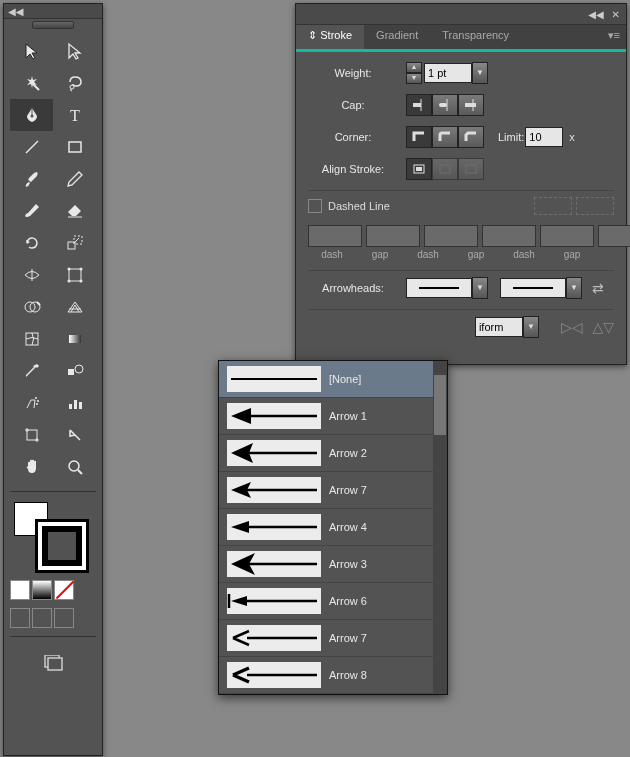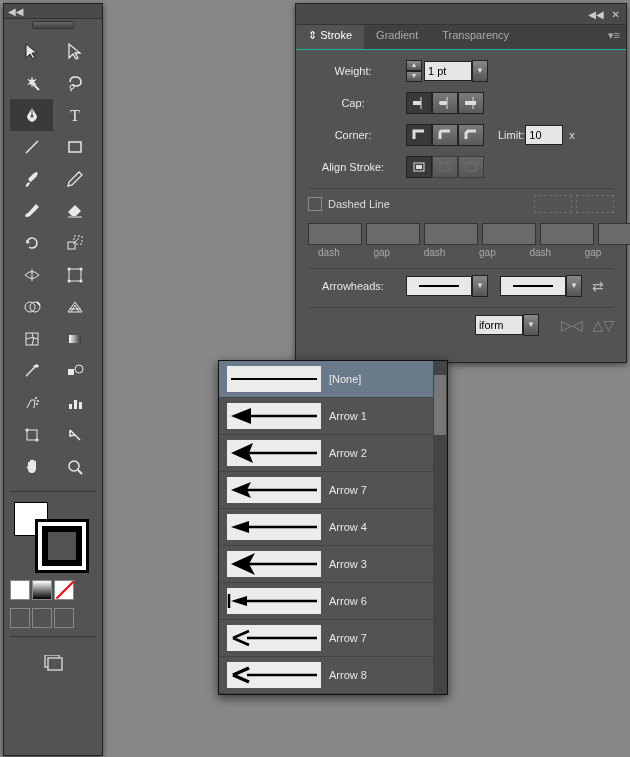--- a/index.html
+++ b/index.html
@@ -18,41 +18,41 @@
 .strk-sw::after{content:"";position:absolute;inset:6px;background:#525252}
 .minirow{display:flex;gap:2px;padding:2px 6px}
 .minibox{width:18px;height:18px;border:1px solid #888;background:#535353;cursor:pointer}
 .minibox.w{background:#fff}
 .minibox.g{background:linear-gradient(#fff,#000)}
 .minibox.n{background:#fff;position:relative}
 .minibox.n::after{content:"";position:absolute;left:-2px;top:8px;width:24px;height:2px;background:red;transform:rotate(-45deg)}
 
 .sp{right:3px;top:3px;width:330px}
 .sp-head{height:20px;background:#4a4a4a;display:flex;align-items:center;justify-content:flex-end;gap:8px;padding:0 6px;border-bottom:1px solid #333}
-.sp-tabs{display:flex;height:24px;background:#414141;border-bottom:1px solid #14b8a6}
+.sp-tabs{display:flex;height:24px;background:#414141;border-bottom:3px solid #14b8a6}
 .tab{padding:4px 12px;color:#aaa;cursor:pointer;font-size:11px}
 .tab.act{background:#535353;color:#fff}
 .tab.act::before{content:"⇕ ";color:#fff}
 .sp-body{padding:10px 12px 16px}
 .row{display:flex;align-items:center;margin-bottom:10px}
 .lbl{width:90px;text-align:center;margin-right:8px;color:#e8e8e8}
 .stepper{display:flex;flex-direction:column;margin-right:2px}
 .step{width:14px;height:9px;background:linear-gradient(#888,#555);border:1px solid #222;font-size:7px;line-height:7px;text-align:center;color:#ddd;cursor:pointer}
 input.val{width:40px;height:18px;background:#e6e6e6;border:1px solid #222;color:#000;font-size:11px;padding:0 3px}
 .dd{width:14px;height:20px;background:linear-gradient(#888,#555);border:1px solid #222;font-size:8px;line-height:20px;text-align:center;cursor:pointer;color:#ddd}
 .btng{display:flex;gap:0}
 .bt{width:24px;height:20px;background:linear-gradient(#7a7a7a,#5a5a5a);border:1px solid #222;display:flex;align-items:center;justify-content:center;cursor:pointer;font-size:10px;color:#ddd}
 .bt.sel{background:#3a3a3a}
 .bt.dis{opacity:.5}
 .chk{width:12px;height:12px;border:1px solid #888;background:#535353;margin-right:6px}
 .hr{height:1px;background:#444;margin:6px 0}
 .dashprev{width:36px;height:16px;border:1px dashed #888;margin-left:4px;opacity:.5}
 .dashboxes{display:flex;gap:4px;margin-bottom:2px}
 .dbox{width:48px;height:18px;background:#6a6a6a;border:1px solid #333}
-.dlbls{display:flex;gap:11px;margin-bottom:10px}
+.dlbls{display:flex;gap:0;margin-bottom:10px}
 .dlbl{width:48px;text-align:center;color:#aaa;font-size:10px}
 .arrowdd{width:64px;height:18px;background:#e8e8e8;border:1px solid #222;display:flex;align-items:center;justify-content:center;position:relative;cursor:pointer}
 .arrowdd::after{content:"";width:40px;height:2px;background:#000}
 .swapico{font-size:14px;color:#bbb;margin-left:10px;cursor:pointer}
 .pct{width:44px;height:18px;background:#e6e6e6;border:1px solid #222;color:#000;text-align:center;font-size:11px}
 
 .pop{left:218px;top:360px;width:228px;background:#535353;border:1px solid #111;box-shadow:0 3px 10px rgba(0,0,0,.6);position:absolute;z-index:10}
 .pop-row{display:flex;align-items:center;height:36px;border-bottom:1px solid #444;cursor:pointer}
 .pop-row.sel{background:#6b7a8a}
 .pop-prev{width:94px;height:26px;background:#ececec;margin:0 8px;position:relative;display:flex;align-items:center}

